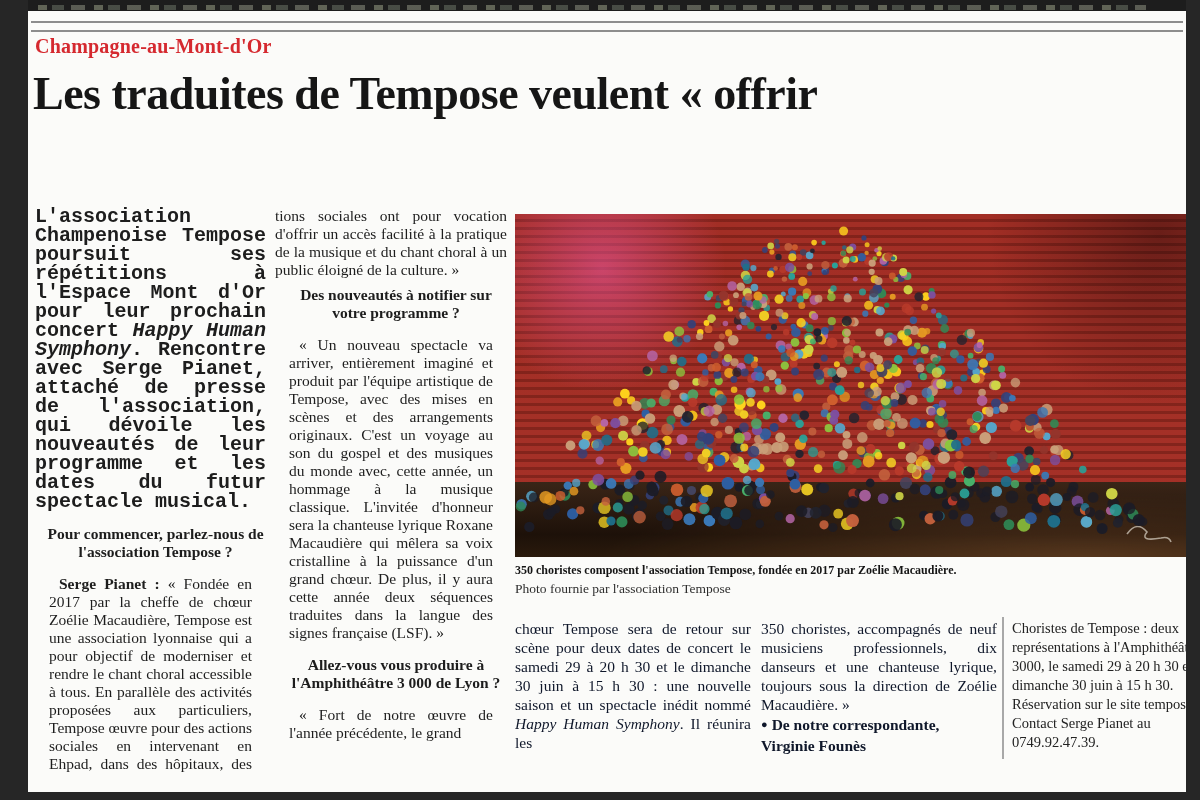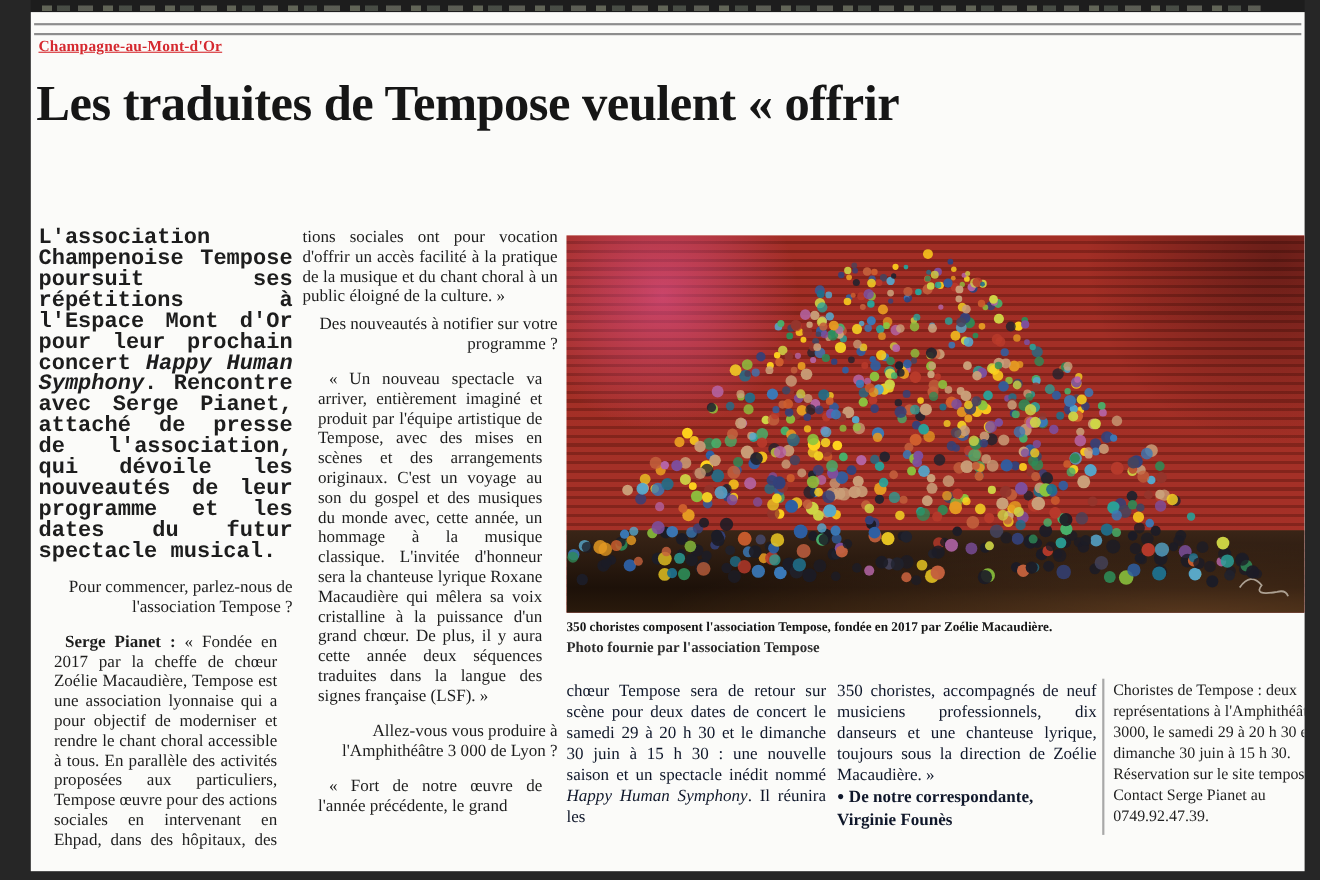--- a/index.html
+++ b/index.html
@@ -23,37 +23,37 @@
   .page{
     position:absolute;left:28px;top:11px;width:1158px;height:781px;
     background:#fbfbf9;overflow:hidden;
   }
   .double-rule{
     position:absolute;left:3px;top:10px;width:1152px;height:7px;
     border-top:2px solid #8d8d8d;border-bottom:2px solid #8d8d8d;
   }
   .kicker{
     position:absolute;left:7px;top:24px;
-    font-size:14px;font-weight:700;color:#d5292f;letter-spacing:.2px;text-decoration:underline;
+    font-size:20px;font-weight:700;color:#d5292f;letter-spacing:.2px;
   }
   .headline{
     position:absolute;left:5px;top:56px;width:1152px;margin:0;
     font-size:46px;line-height:54px;font-weight:700;color:#161616;
     letter-spacing:-.5px;
   }
   .headline span{display:block;}
   .col{
     position:absolute;top:196px;height:566px;overflow:hidden;
     font-size:15.5px;line-height:18px;color:#1d1d1d;text-align:justify;
   }
   .col1{left:7px;width:231px;}
   .col2{left:247px;width:232px;}
   .lead{margin:0 0 14px 0;font-weight:700;font-size:20px;line-height:19px;font-family:Liberation Mono, monospace;}
   .lead .it{font-style:italic;}
-  p.q{font-weight:400;margin:7px 0 3px 0;padding-left:10px;text-align:right;}
+  p.q{font-weight:700;margin:7px 0 3px 0;padding-left:10px;text-align:center;}
   p.a{margin:14px;text-indent:10px;}
   p.a0{margin:0;text-indent:0;}
   .speaker{font-weight:700;}
   
   .photo{
     position:absolute;left:487px;top:203px;width:671px;height:343px;overflow:hidden;
     background:repeating-linear-gradient(to bottom,#b0342a 0 5px,#8c271e 5px 8px);
   }
   .photo .glow{
     position:absolute;inset:0;
@@ -64,21 +64,21 @@
   }
   .photo .floor{
     position:absolute;left:0;bottom:0;width:100%;height:22%;
     background:
       radial-gradient(ellipse at 85% 100%, rgba(140,90,50,.45), transparent 60%),
       linear-gradient(to bottom,#3a2517,#1d1109 70%,#2a1a0c);
   }
   .photo svg{position:absolute;inset:0;}
   .caption-block{position:absolute;left:487px;top:552px;width:671px;}
   .caption{margin:0;font-size:12px;font-weight:700;color:#151515;}
-  .credit{margin:3px 0 0 0;font-size:13.5px;color:#2e2e2e;font-weight:bold;}
+  .credit{margin:3px 0 0 0;font-size:13.5px;color:#2e2e2e;}
   .bcol{
     position:absolute;top:608px;height:158px;overflow:hidden;
     font-size:15.5px;line-height:19px;color:#0f172a;text-align:justify;
   }
   .bcol3{left:487px;width:236px;}
   .bcol4{left:733px;width:236px;}
   .bcol p{margin:0;}
   .bcol .it{font-style:italic;}
   .byline{margin-top:2px;font-weight:700;text-align:left;line-height:21px;}
   .byline .bullet{font-size:11px;vertical-align:2px;margin-right:4px;}

